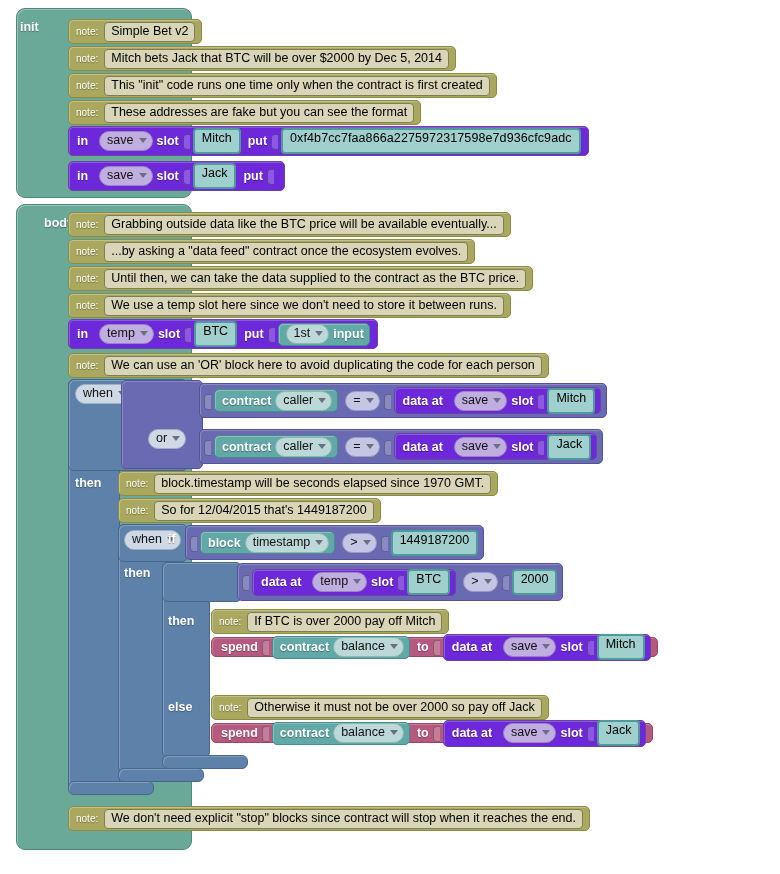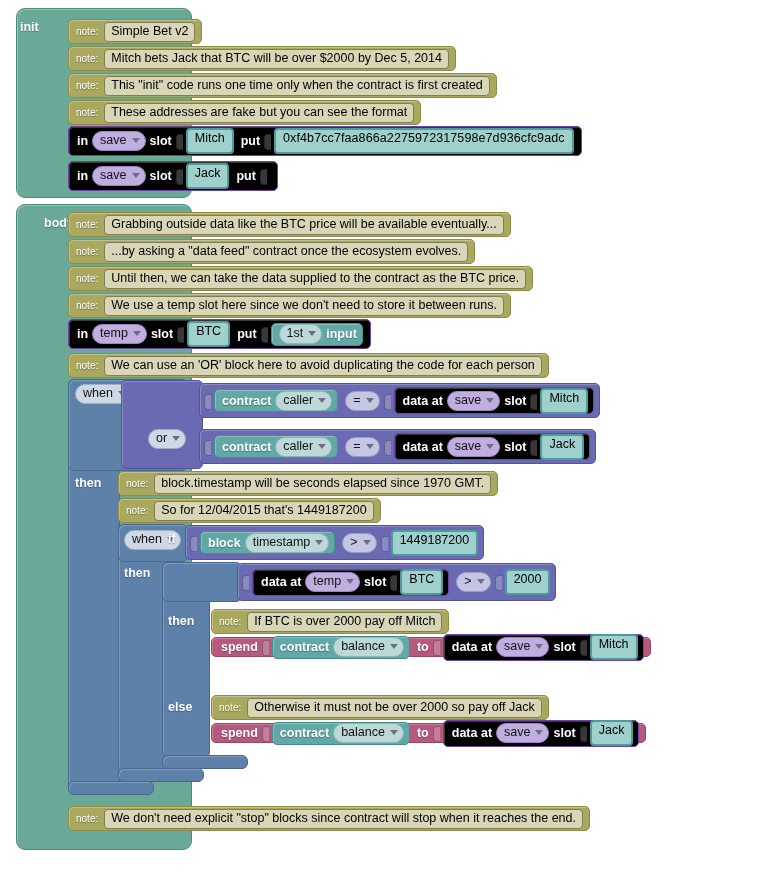--- a/index.html
+++ b/index.html
@@ -50,21 +50,21 @@
     color: #000000;
     font-size: 12.5px;
     padding: 1px 6px 2px 6px;
     line-height: 15px;
     white-space: nowrap;
     display: inline-block;
   }
 
   
   .purple {
-    background: #000000;
+    background: #6d28d9;
     border: 1px solid #6b43a2;
     border-radius: 5px;
     box-shadow: inset 1px 1px 0 rgba(255,255,255,.22);
     box-sizing: border-box;
   }
   .purple-stmt { height: 30px; padding: 0 7px 0 8px; position: absolute; display: flex; align-items: center; }
   .purple-val  { height: 27px; padding: 0 5px 0 8px; display: inline-flex; align-items: center; }
 
   
   .teal {
@@ -136,21 +136,21 @@
   .dd {
     display: inline-flex;
     align-items: center;
     border-radius: 10px;
     font-size: 12.5px;
     color: #111;
     padding: 1px 4px 2px 7px;
     line-height: 15px;
     white-space: nowrap;
   }
-  .dd-lav { background: #c0aee0; border: 1px solid #9a86bf; }
+  .dd-lav { background: #c0aee0; border: 1px solid #9a86bf; margin-left: 7px; }
   .dd-teal{ background: #bcd9d8; border: 1px solid #8db6b5; }
   .dd-blue{ background: #c5c5e4; border: 1px solid #9a9ac4; }
   .dd-gray{ background: #cfd9e6; border: 1px solid #9fb0c6; }
   .dd .arw {
     width: 0; height: 0; margin-left: 5px; margin-right: 1px;
     border-left: 4.5px solid transparent;
     border-right: 4.5px solid transparent;
     border-top: 5px solid #6d6d84;
   }
 

